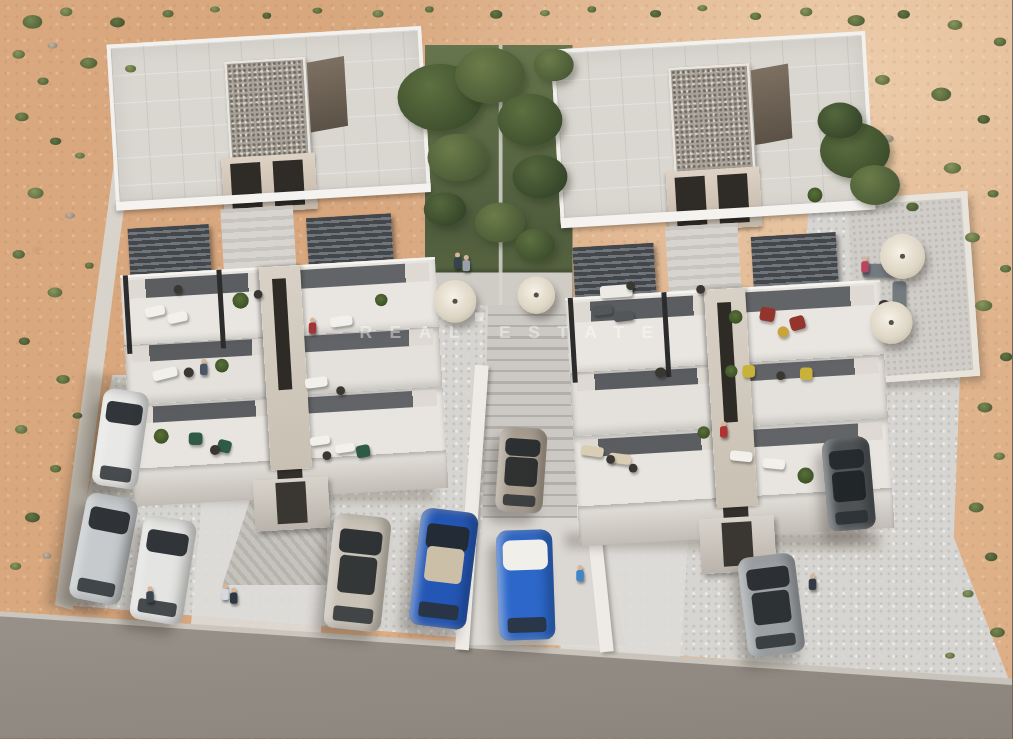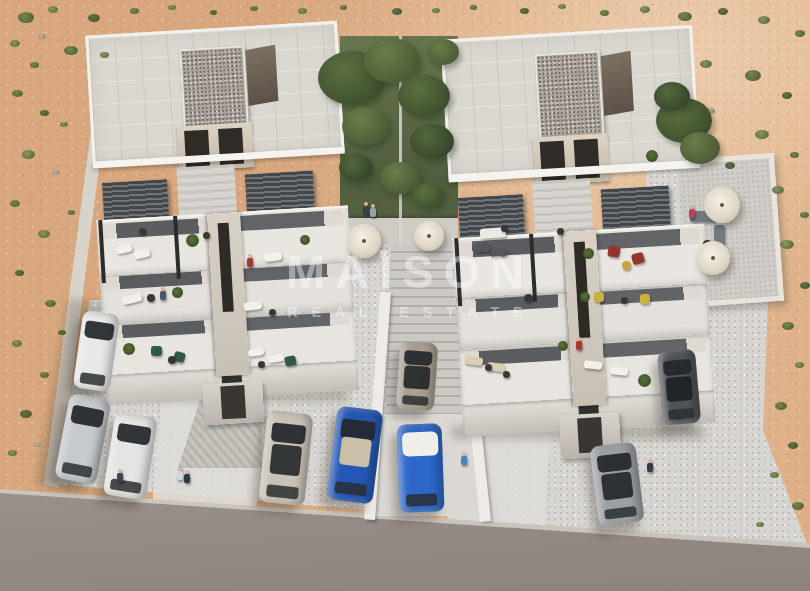--- a/index.html
+++ b/index.html
@@ -452,18 +452,17 @@
         <i class="ph"></i>
         <i class="pb"></i>
       </div>
       <div class="person" style="left: 688px; top: 205px; --c: #b8445f;">
         <i class="ph"></i>
         <i class="pb"></i>
       </div>
     </div>
 
   <div class="watermark">
-    <div class="wm-title">MAISON</div>
     <div class="wm-dot"></div>
     <div class="wm-sub">REAL ESTATE</div>
   </div>
 
 </div>
 
 </body></html>

